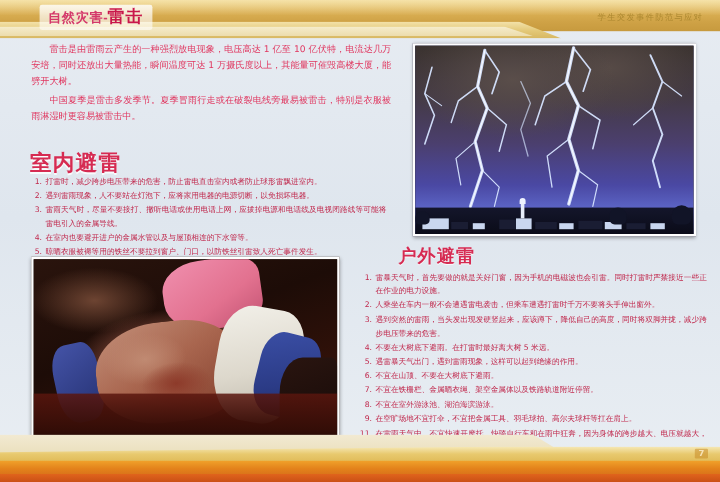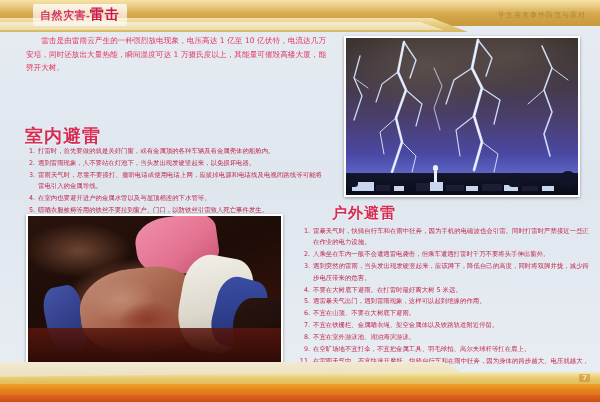--- a/index.html
+++ b/index.html
@@ -216,20 +216,21 @@
   <div class="hdr-swoosh2"></div>
 
   <div class="title-plate">
     <span class="title-a">自然灾害</span><span class="title-dash">-</span><span class="title-b">雷击</span>
   </div>
 
   <div class="content">
 
     <div class="intro">
       <p>雷击是由雷雨云产生的一种强烈放电现象，电压高达 1 亿至 10 亿伏特，电流达几万安培，同时还放出大量热能，瞬间温度可达 1 万摄氏度以上，其能量可催毁高楼大厦，能劈开大树。</p>
+      <p>中国夏季是雷击多发季节。夏季冒雨行走或在破裂电线旁最易被雷击，特别是衣服被雨淋湿时更容易被雷击中。</p>
     </div>
 
     <div class="photo-lightning">
       <div class="ph-sky"></div>
       <svg width="232" height="157" viewBox="0 0 232 157" style="position:absolute;left:0;top:0;">
         <g stroke="#d6e4ff" fill="none" stroke-linecap="round" opacity="0.95">
           <path d="M58 4 L52 34 L60 52 L50 80 L56 104 L46 134" stroke-width="2.6"></path>
           <path d="M58 4 L70 22 L64 40" stroke-width="1.4"></path>
           <path d="M52 34 L36 46 L30 64" stroke-width="1.2"></path>
           <path d="M60 52 L76 66 L70 88" stroke-width="1.2"></path>
@@ -273,25 +274,25 @@
         <span class="tree" style="left:162px;width:14px;height:14px;"></span>
         <span class="tree" style="left:214px;width:16px;height:16px;"></span>
         <span class="tree" style="left:0px;width:12px;height:11px;"></span>
       </div>
     </div>
 
     <div class="sec-indoor">室内避雷</div>
     <div class="list list-indoor">
       <div class="li">
         <span class="num">1.</span>
-        <span class="txt">打雷时，首先要做的就是关好门窗，或有金属顶的各种车辆及有金属壳体的船舱内。</span>
+        <span class="txt">打雷时，减少跨步电压带来的危害，防止雷电直击室内或者防止球形雷飘进室内。</span>
       </div>
       <div class="li">
         <span class="num">2.</span>
-        <span class="txt">遇到雷雨现象，人不要站在灯泡下，当头发出现发硬竖起来，以免损坏电器。</span>
+        <span class="txt">遇到雷雨现象，人不要站在灯泡下，应将家用电器的电源切断，以免损坏电器。</span>
       </div>
       <div class="li">
         <span class="num">3.</span>
         <span class="txt">雷雨天气时，尽量不要接打、撤听电话或使用电话上网，应拔掉电源和电话线及电视闭路线等可能将雷电引入的金属导线。</span>
       </div>
       <div class="li">
         <span class="num">4.</span>
         <span class="txt">在室内也要避开进户的金属水管以及与屋顶相连的下水管等。</span>
       </div>
       <div class="li">
@@ -308,21 +309,21 @@
       <div class="inj-white"></div>
       <div class="inj-blue"></div>
       <div class="inj-hair"></div>
       <div class="inj-dark"></div>
     </div>
 
     <div class="sec-outdoor">户外避雷</div>
     <div class="list list-outdoor">
       <div class="li">
         <span class="num">1.</span>
-        <span class="txt">雷暴天气时，快骑自行车和在雨中狂奔，因为手机的电磁波也会引雷。同时打雷时严禁接近一些正在作业的电力设施。</span>
+        <span class="txt">雷暴天气时，首先要做的就是关好门窗，因为手机的电磁波也会引雷。同时打雷时严禁接近一些正在作业的电力设施。</span>
       </div>
       <div class="li">
         <span class="num">2.</span>
         <span class="txt">人乘坐在车内一般不会遭遇雷电袭击，但乘车遭遇打雷时千万不要将头手伸出窗外。</span>
       </div>
       <div class="li">
         <span class="num">3.</span>
         <span class="txt">遇到突然的雷雨，当头发出现发硬竖起来，应该蹲下，降低自己的高度，同时将双脚并拢，减少跨步电压带来的危害。</span>
       </div>
       <div class="li">

